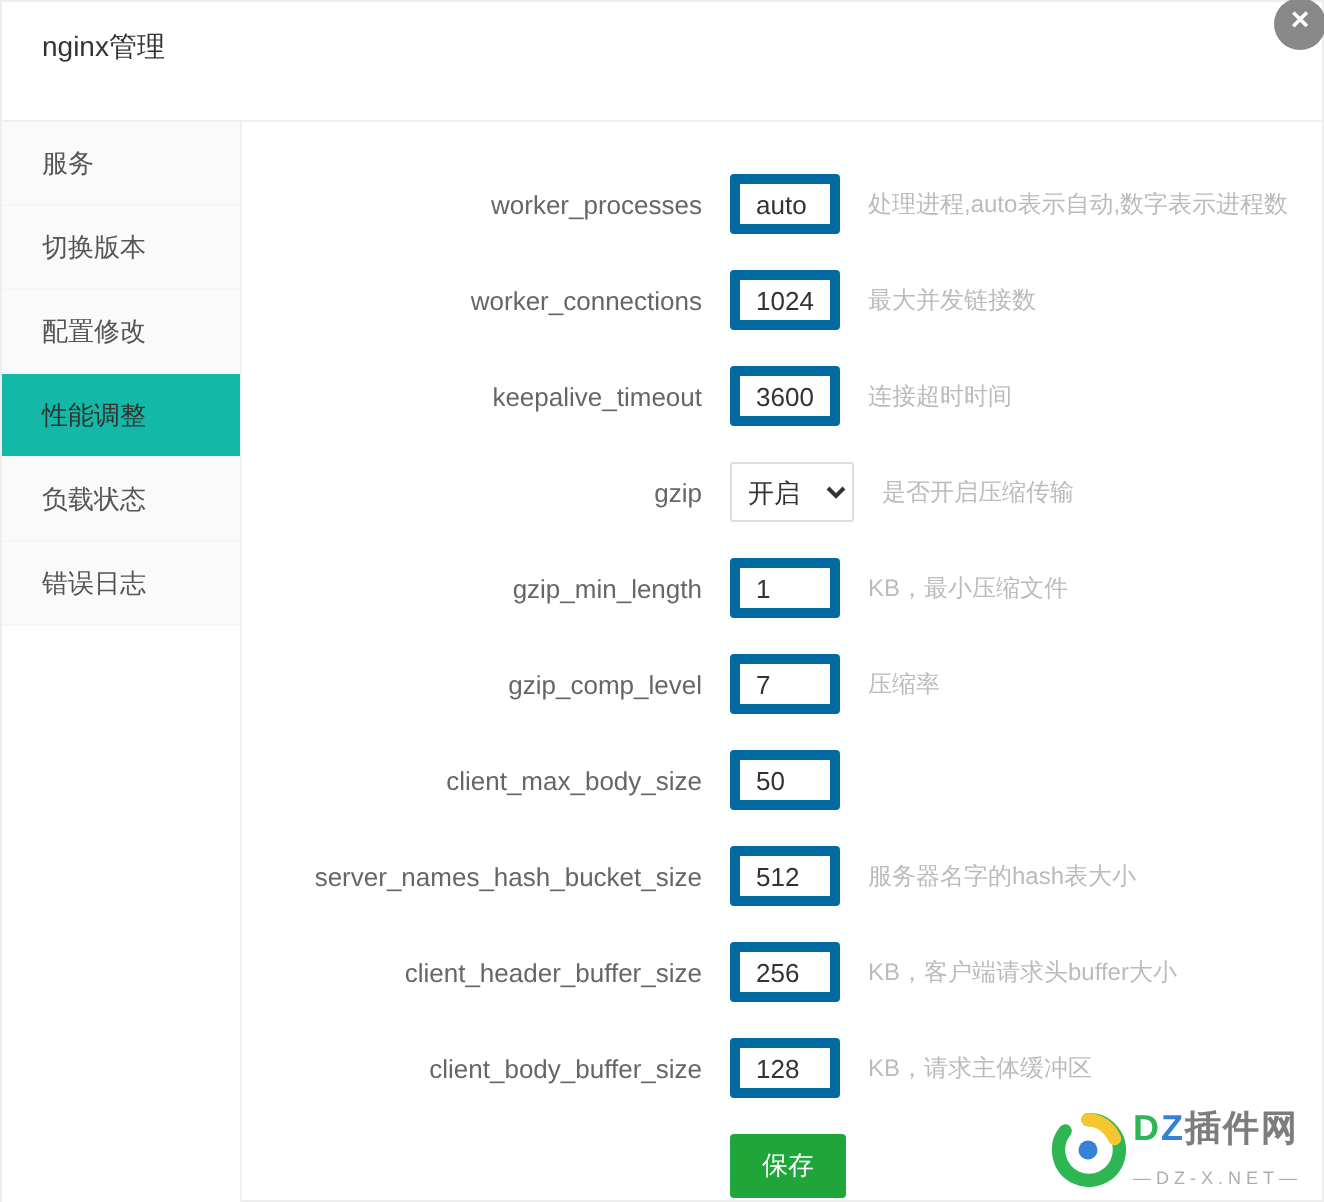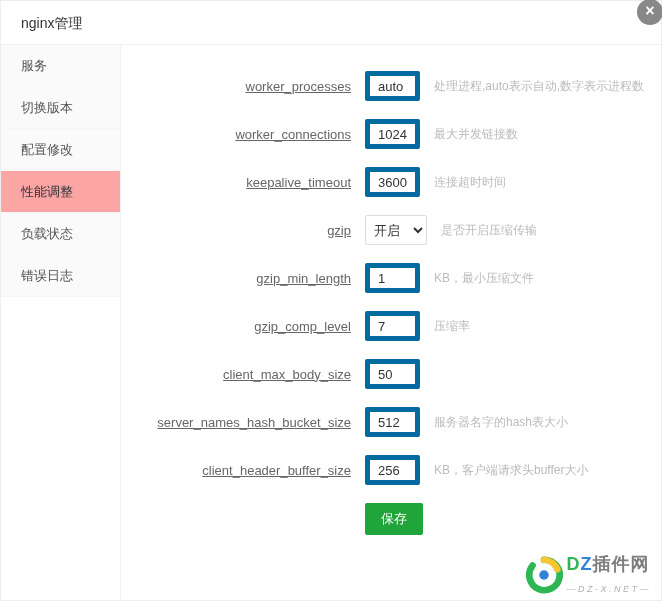--- a/index.html
+++ b/index.html
@@ -14,21 +14,21 @@
     overflow: hidden;
   }
   .modal {
     width: 662px;
     height: 601px;
     background: #fff;
     position: relative;
     border: 1px solid #eee;
   }
   .title-bar {
-    height: 44px;
+    height: 60px;
     line-height: 44px;
     padding: 0 20px;
     font-size: 14px;
     color: #333;
     border-bottom: 1px solid #f0f0f0;
     position: relative;
   }
   .close-btn {
     position: absolute;
     top: -2px;
@@ -59,41 +59,40 @@
     height: 42px;
     line-height: 42px;
     padding-left: 20px;
     font-size: 13px;
     color: #555;
     cursor: pointer;
     border-bottom: 1px solid #f6f6f6;
     background: #fafafa;
   }
   .side-item.active {
-    background: #fca5a5;
+    background: #14b8a6;
     color: #333;
     border-left: 0;
   }
   .content {
     flex: 1;
     padding: 26px 14px 10px 10px;
     overflow: auto;
   }
   .row {
     display: flex;
     align-items: center;
     margin-bottom: 18px;
   }
   .label {
     width: 210px;
     text-align: right;
     padding-right: 14px;
     color: #666;
     font-size: 13px;
-    text-decoration: underline;
   }
   .input-text {
     width: 55px;
     height: 30px;
     border: 5px solid #0369a1;
     border-radius: 2px;
     padding: 0 8px;
     font-size: 13px;
     color: #333;
   }
@@ -140,21 +139,21 @@
   .wm-logo {
     width: 38px; height: 38px; position: relative;
   }
   .wm-text {
     display: flex; flex-direction: column; line-height: 1;
   }
   .wm-main { font-size: 18px; font-weight: bold; letter-spacing: 1px; }
   .wm-d { color: #24b34b; }
   .wm-z { color: #2a7cd6; }
   .wm-cn { color: #777; }
-  .wm-sub { font-size: 9px; color: #aaa; letter-spacing: 2.5px; margin-top:12px;font-style:italic;}
+  .wm-sub { font-size: 9px; color: #aaa; letter-spacing: 2.5px; margin-top:12px;}
 </style>
 </head>
 <body>
 
 <div class="modal">
   <div class="close-btn">×</div>
   <div class="title-bar">nginx管理</div>
   <div class="body">
     <div class="sidebar">
       <div class="side-item">服务</div>
@@ -214,20 +213,25 @@
         <input class="input-text" value="512" style="">
         <div class="hint">服务器名字的hash表大小</div>
       </div>
 
       <div class="row">
         <div class="label">client_header_buffer_size</div>
         <input class="input-text" value="256" style="">
         <div class="hint">KB，客户端请求头buffer大小</div>
       </div>
 
+      <div class="row">
+        <div class="label">client_body_buffer_size</div>
+        <input class="input-text" value="128" style="">
+        <div class="hint">KB，请求主体缓冲区</div>
+      </div>
 
       <div class="btn-row">
         <div class="label"></div>
         <button class="btn-save">保存</button>
       </div>
 
     </div>
   </div>
 
   <div class="watermark">

